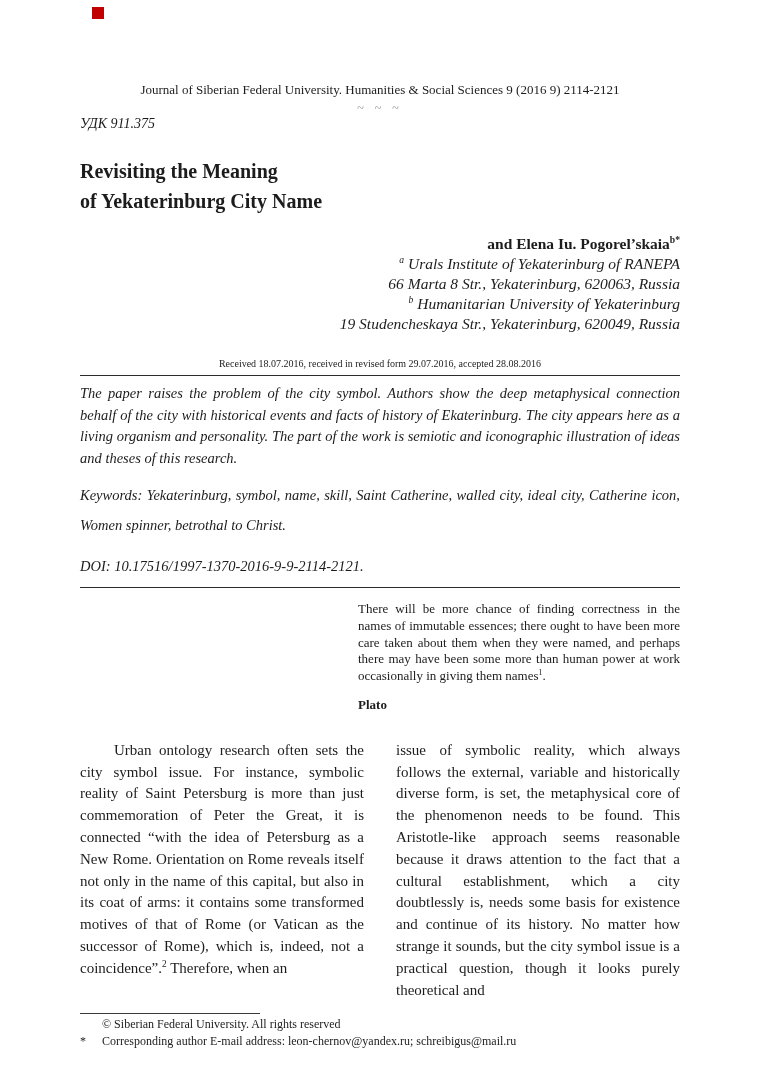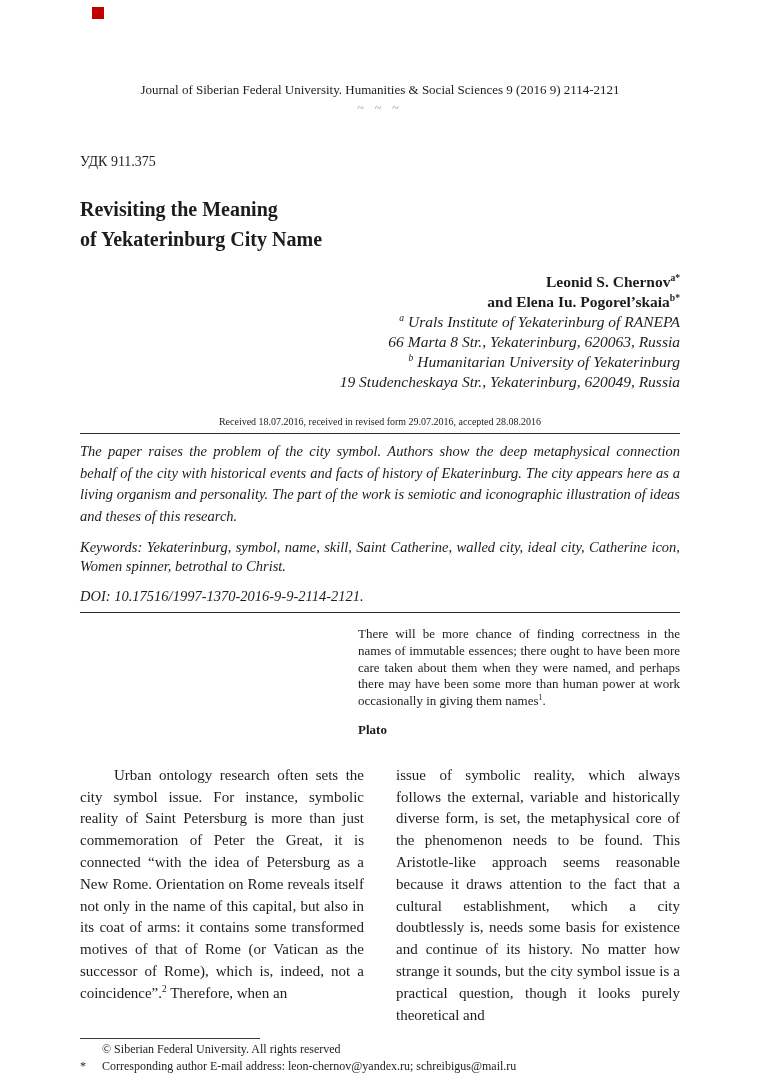--- a/index.html
+++ b/index.html
@@ -11,34 +11,34 @@
     position:relative;
     overflow:hidden;
   }
   .page{width:600px;margin:0 auto;padding-top:82px;}
 
   .red-marker{position:absolute;left:92px;top:7px;width:12px;height:12px;}
 
   .journal-line{text-align:center;font-size:13px;line-height:16px;}
   .tildes{text-align:center;font-size:12px;color:#8d8d8d;letter-spacing:4px;margin-top:3px;}
 
-  .udc{font-size:14px;margin-top:38px;}
+  .udc{font-size:14px;font-style:italic;}
 
   .title{font-size:20px;font-weight:bold;line-height:30px;margin-top:24px;}
 
   .authors{text-align:right;margin-top:18px;font-size:15.5px;line-height:20px;}
   .authors .author-name{font-weight:bold;}
   .authors .affiliation{font-style:italic;}
   sup{font-size:0.62em;vertical-align:super;line-height:0;}
 
   .received{text-align:center;font-size:10px;margin-top:24px;}
   .rule{border:none;border-top:1.5px solid #2b2b2b;margin:6px 0 0 0;}
 
   .abstract{font-style:italic;font-size:14.5px;line-height:21.5px;text-align:justify;margin-top:7px;}
-  .meta-line{font-style:italic;font-size:14.5px;line-height:19px;text-align:justify;margin-top:11px;}
+  .meta-line{font-style:italic;font-size:14.5px;line-height:30px;text-align:justify;margin-top:11px;}
 
   .epigraph{width:322px;margin-left:auto;margin-top:13px;font-size:13px;line-height:16.8px;text-align:justify;}
   .epigraph-attr{text-align:left;font-weight:bold;margin-top:12px;}
 
   .columns{display:flex;gap:32px;margin-top:26px;font-size:15px;line-height:21.8px;text-align:justify;}
   .col{width:289px;}
   .col-left .para{text-indent:34px;}
 
   .footnote-rule{width:180px;border:none;border-top:1px solid #3a3a3a;margin:12px 0 2px 0;}
   .footer-line{font-size:12px;line-height:17px;display:flex;}
@@ -56,21 +56,20 @@
   <div class="tildes">~ ~ ~</div>
 
   <div class="udc">УДК 911.375</div>
 
   <div class="title">
     <div>Revisiting the Meaning</div>
     <div>of Yekaterinburg City Name</div>
   </div>
 
   <div class="authors">
-    <div class="author-name"><span>Leonid S. Chernov</span><sup>a*</sup></div>
     <div class="author-name"><span>and Elena Iu. Pogorel’skaia</span><sup>b*</sup></div>
     <div class="affiliation"><sup>a</sup><span> Urals Institute of Yekaterinburg of RANEPA</span></div>
     <div class="affiliation">66 Marta 8 Str., Yekaterinburg, 620063, Russia</div>
     <div class="affiliation"><sup>b</sup><span> Humanitarian University of Yekaterinburg</span></div>
     <div class="affiliation">19 Studencheskaya Str., Yekaterinburg, 620049, Russia</div>
   </div>
 
   <div class="received">Received 18.07.2016, received in revised form 29.07.2016, accepted 28.08.2016</div>
   <hr class="rule">
 

